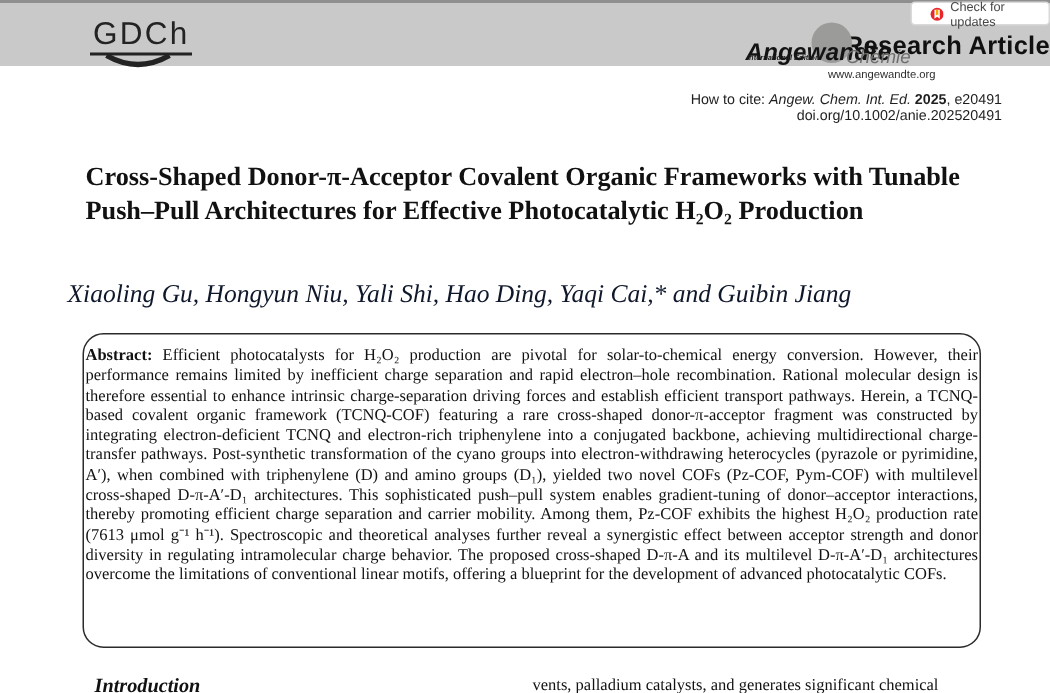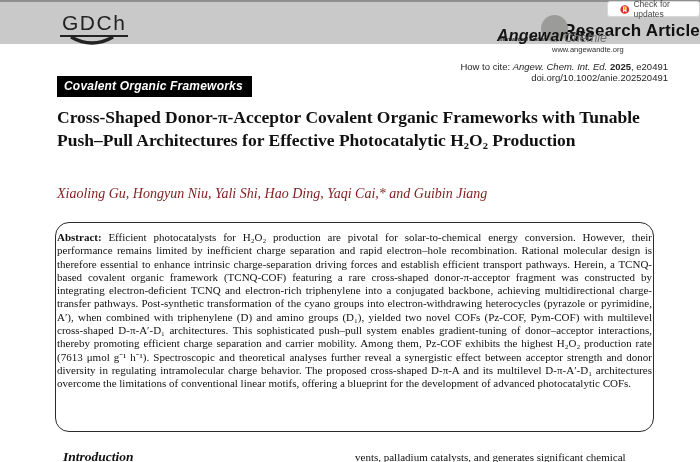--- a/index.html
+++ b/index.html
@@ -49,22 +49,22 @@
     font-style:italic;font-weight:bold;font-size:12px;padding:3px 9px 4px 7px;
     letter-spacing:.2px;
   }
   
   .title{
     position:absolute;left:57px;top:106px;width:600px;
     font-family:"Liberation Serif",serif;font-weight:bold;font-size:17.5px;
     line-height:22.5px;color:#111;
   }
   .authors{
-    position:absolute;left:57px;top:186px;width:600px;
-    font-family:"Liberation Serif",serif;font-style:italic;font-size:14px;color:#7f1d1d;
+    position:absolute;left:45px;top:186px;width:600px;
+    font-family:"Liberation Serif",serif;font-style:italic;font-size:17px;color:#0f172a;
   }
   
   .abstract-box{
     position:absolute;left:55px;top:222px;width:599px;height:210px;
     border:1.5px solid #2b2b2b;border-radius:14px;box-sizing:border-box;
     padding:8px 1px;overflow:hidden;background:#fff;
   }
   .abstract-box p{
     margin:0;font-family:"Liberation Serif",serif;font-size:11px;
     line-height:13.3px;text-align:justify;color:#111;
@@ -111,21 +111,20 @@
       <path d="M10 4.5h4v9.5l-2-1.5-2 1.5z" fill="#f7a800"></path>
     </svg>
     <span>Check for updates</span>
   </div>
 
   <div class="citation">
     <div><span>How to cite: </span><span class="it">Angew. Chem. Int. Ed. </span><span class="bd">2025</span><span>, e20491</span></div>
     <div>doi.org/10.1002/anie.202520491</div>
   </div>
 
-  <div class="chip">Covalent Organic Frameworks</div>
 
   <h1 class="title" style="margin:0;">Cross-Shaped Donor-π-Acceptor Covalent Organic Frameworks with Tunable Push–Pull Architectures for Effective Photocatalytic H₂O₂ Production</h1>
   <div class="authors">Xiaoling Gu, Hongyun Niu, Yali Shi, Hao Ding, Yaqi Cai,* and Guibin Jiang</div>
 
   <div class="abstract-box">
     <p><span class="abstract-label">Abstract:</span><span> Efficient photocatalysts for H₂O₂ production are pivotal for solar-to-chemical energy conversion. However, their performance remains limited by inefficient charge separation and rapid electron–hole recombination. Rational molecular design is therefore essential to enhance intrinsic charge-separation driving forces and establish efficient transport pathways. Herein, a TCNQ-based covalent organic framework (TCNQ-COF) featuring a rare cross-shaped donor-π-acceptor fragment was constructed by integrating electron-deficient TCNQ and electron-rich triphenylene into a conjugated backbone, achieving multidirectional charge-transfer pathways. Post-synthetic transformation of the cyano groups into electron-withdrawing heterocycles (pyrazole or pyrimidine, A′), when combined with triphenylene (D) and amino groups (D₁), yielded two novel COFs (Pz-COF, Pym-COF) with multilevel cross-shaped D-π-A′-D₁ architectures. This sophisticated push–pull system enables gradient-tuning of donor–acceptor interactions, thereby promoting efficient charge separation and carrier mobility. Among them, Pz-COF exhibits the highest H₂O₂ production rate (7613 μmol g⁻¹ h⁻¹). Spectroscopic and theoretical analyses further reveal a synergistic effect between acceptor strength and donor diversity in regulating intramolecular charge behavior. The proposed cross-shaped D-π-A and its multilevel D-π-A′-D₁ architectures overcome the limitations of conventional linear motifs, offering a blueprint for the development of advanced photocatalytic COFs.</span></p>
   </div>
 
   <div class="intro-heading">Introduction</div>
   <div class="right-col-line">vents, palladium catalysts, and generates significant chemical</div>

